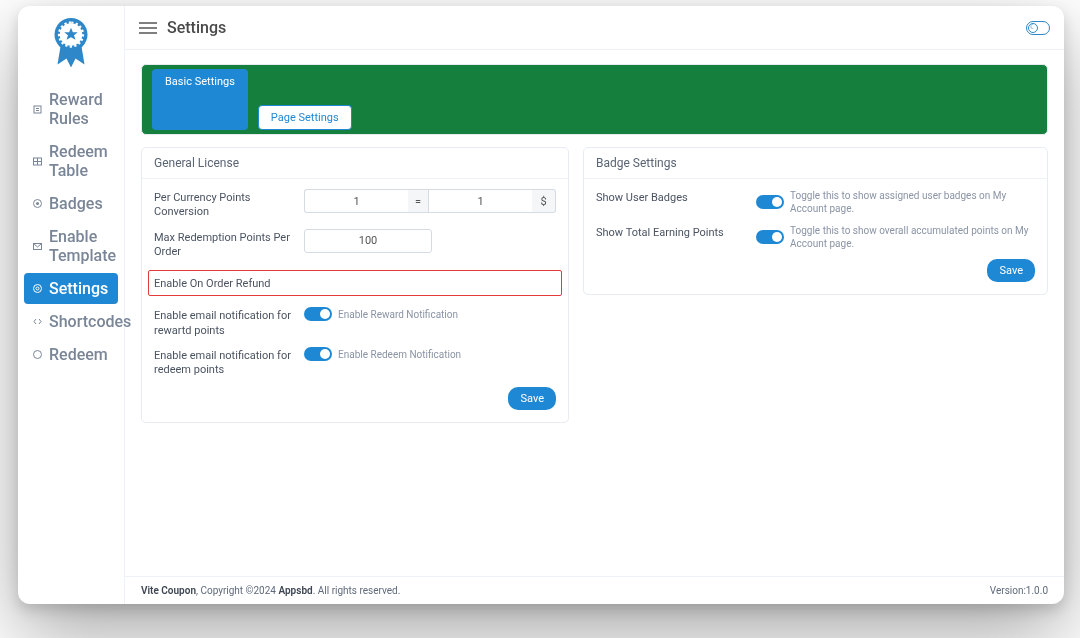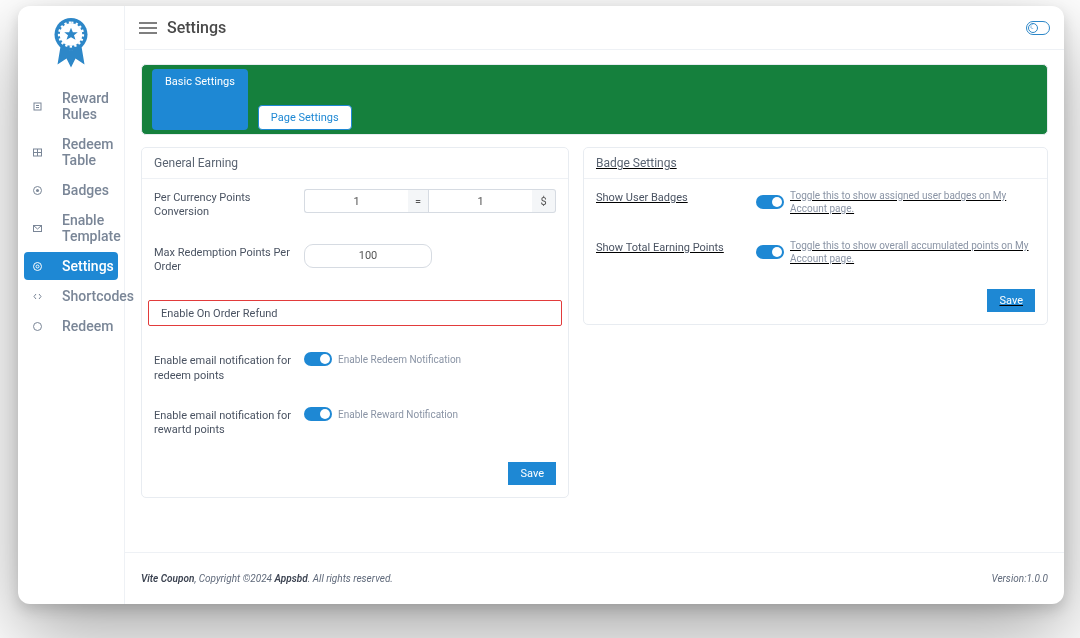--- a/index.html
+++ b/index.html
@@ -4,21 +4,21 @@
 <style>
   * { box-sizing: border-box; margin: 0; padding: 0; font-family: -apple-system, BlinkMacSystemFont, "Segoe UI", Roboto, Arial, sans-serif; }
   body { background: #fff; width: 1080px; height: 638px; overflow: hidden; position: relative; }
   .frame-shadow { position:absolute; left:18px; top:6px; width:1046px; height:598px; border-radius:12px; background:#fff; box-shadow: 0 30px 80px rgba(0,0,0,0.35), 0 6px 14px rgba(0,0,0,0.15); display:flex; overflow:hidden; }
 
   
   .sidebar { width:107px; flex:0 0 107px; border-right:1px solid #eef1f5; display:flex; flex-direction:column; align-items:stretch; }
   .brand { height:72px; display:flex; align-items:center; justify-content:center; }
   .brand svg { width:54px; height:54px; }
   .nav { display:flex; flex-direction:column; gap:2px; padding:6px 6px 0 6px; }
-  .nav-item { display:flex; align-items:center; gap:19px; padding:6px 8px; border-radius:4px; color:#7a8697; font-size:14px; font-weight:500; cursor:pointer; }
+  .nav-item { display:flex; align-items:center; gap:6px; padding:6px 8px; border-radius:4px; color:#7a8697; font-size:16px; font-weight:500; cursor:pointer; }
   .nav-item svg { width:11px; height:11px; fill:currentColor; flex:0 0 11px; }
   .nav-item.active { background:#1e88d4; color:#fff; }
 
   
   .main { flex:1; display:flex; flex-direction:column; }
   .topbar { height:44px; display:flex; align-items:center; padding:0 14px; gap:10px; border-bottom:1px solid #eef1f5; }
   .hamburger { width:18px; height:14px; cursor:pointer; color:#555; }
   .page-title { font-size:16px; font-weight:500; color:#4a4a4a; flex:1; }
   .theme-pill { width:24px; height:14px; border:1px solid #2d87c8; border-radius:10px; display:flex; align-items:center; padding:1px; cursor:pointer; }
   .theme-pill .dot { width:10px; height:10px; border-radius:50%; border:1px solid #2d87c8; display:flex; align-items:center; justify-content:center; }
@@ -27,47 +27,47 @@
   .content { flex:1; padding:14px 16px; display:flex; flex-direction:column; gap:12px; overflow:auto; }
 
   .tabbar { background:#15803d; border:1px solid #e8ecf1; border-radius:5px; padding:4px 10px; display:flex; gap:10px; }
   .tab-btn { font-size:11px; padding:5px 12px; border-radius:4px; cursor:pointer; border:1px solid transparent; }
   .tab-btn.active { background:#1e88d4; color:#fff; }
   .tab-btn.inactive { background:#fff; color:#1e88d4; border-color:#1e88d4;margin-top:36px; }
 
   .row-panels { display:flex; gap:14px; align-items:flex-start; }
   .panel { border:1px solid #e8ecf1; border-radius:5px; background:#fff; }
   .panel-left { flex:0 0 428px; width:428px; }
-  .panel-right { flex:1;text-decoration:underline; }
+  .panel-right { flex:1; }
   .panel-header { padding:8px 12px; font-size:12px; color:#5a6472; border-bottom:1px solid #eef1f5; }
-  .panel-body { padding:10px 12px 12px 12px; display:flex; flex-direction:column; gap:24px; }
+  .panel-body { padding:10px 12px 12px 12px; display:flex; flex-direction:column; gap:9px; }
 
   .field-row { display:flex; align-items:flex-start; gap:8px; }
   .field-label { flex:0 0 142px; width:142px; font-size:11px; color:#4a5362; line-height:1.3; padding-top:2px; }
   .field-ctrl { flex:1; display:flex; align-items:center; gap:6px; }
-  .field-ctrl input[type=text] { height:24px; border:1px solid #d6dbe2; border-radius:9px; font-size:11px; text-align:center; color:#555; padding:0 8px; background:#fff; }
+  .field-ctrl input[type=text] { height:24px; border:1px solid #d6dbe2; border-radius:3px; font-size:11px; text-align:center; color:#555; padding:0 8px; background:#fff; }
   .conv-row input { width:104px; }
   .eq-cell { width:20px; height:24px; border:1px solid #d6dbe2; border-left:none; border-right:none; display:flex; align-items:center; justify-content:center; font-size:11px; color:#555; background:#f4f6f8; }
   .currency-cell { width:24px; height:24px; border:1px solid #d6dbe2; border-radius:0 3px 3px 0; border-left:none; display:flex; align-items:center; justify-content:center; font-size:11px; color:#555; background:#f4f6f8; }
   .conv-row input:first-of-type { border-radius:3px 0 0 3px; border-right:none; }
   .conv-row input:nth-of-type(2) { border-radius:0; border-right:none; }
 
   .max-input { width:128px !important; }
 
   .toggle { width:28px; height:14px; border-radius:8px; background:#1e88d4; position:relative; cursor:pointer; flex:0 0 28px; }
   .toggle::after { content:""; position:absolute; width:10px; height:10px; background:#fff; border-radius:50%; top:2px; right:2px; }
   .toggle-desc { font-size:10px; color:#8a94a5; line-height:1.3; }
 
-  .highlight-row { border:1.5px solid #e23b3b; border-radius:2px; padding:4px 12px; margin:2px -6px; }
-
-  .save-btn { align-self:flex-end; background:#1e88d4; color:#fff; border:none; font-size:11px; padding:5px 12px; border-radius:0; cursor:pointer; }
+  .highlight-row { border:1.5px solid #e23b3b; border-radius:2px; padding:4px 5px; margin:2px -6px; }
+
+  .save-btn { align-self:flex-end; background:#1e88d4; color:#fff; border:none; font-size:11px; padding:5px 12px; border-radius:10px; cursor:pointer; }
 
   .badge-panel .field-label { flex:0 0 152px; width:152px; }
 
-  .footer { border-top:1px solid #eef1f5; padding:20px 16px; font-size:10px; color:#606a7b; display:flex; justify-content:space-between; align-items:center;font-style:italic; }
+  .footer { border-top:1px solid #eef1f5; padding:8px 16px; font-size:10px; color:#606a7b; display:flex; justify-content:space-between; align-items:center; }
   .footer .brand-name { font-weight:600; color:#3d4452; }
   .footer .appsbd { font-weight:600; color:#3d4452; }
 
 </style>
 </head>
 <body>
 
 <div class="frame-shadow">
 
   <aside class="sidebar">
@@ -151,21 +151,21 @@
     <div class="content">
 
       <div class="tabbar">
         <div class="tab-btn active">Basic Settings</div>
         <div class="tab-btn inactive">Page Settings</div>
       </div>
 
       <div class="row-panels">
 
         <section class="panel panel-left">
-          <div class="panel-header">General Earning</div>
+          <div class="panel-header">General License</div>
           <div class="panel-body">
 
             <div class="field-row">
               <div class="field-label">Per Currency Points Conversion</div>
               <div class="field-ctrl conv-row" style="gap:0;">
                 <input type="text" value="1" style="">
                 <div class="eq-cell">=</div>
                 <input type="text" value="1" style="">
                 <div class="currency-cell">$</div>
               </div>
@@ -176,32 +176,32 @@
               <div class="field-ctrl">
                 <input type="text" class="max-input" value="100" style="">
               </div>
             </div>
 
             <div class="field-row highlight-row">
               <div class="field-label">Enable On Order Refund</div>
             </div>
 
             <div class="field-row">
+              <div class="field-label">Enable email notification for rewartd points</div>
+              <div class="field-ctrl">
+                <div class="toggle"></div>
+                <span class="toggle-desc">Enable Reward Notification</span>
+              </div>
+            </div>
+
+            <div class="field-row">
               <div class="field-label">Enable email notification for redeem points</div>
               <div class="field-ctrl">
                 <div class="toggle"></div>
                 <span class="toggle-desc">Enable Redeem Notification</span>
-              </div>
-            </div>
-
-            <div class="field-row">
-              <div class="field-label">Enable email notification for rewartd points</div>
-              <div class="field-ctrl">
-                <div class="toggle"></div>
-                <span class="toggle-desc">Enable Reward Notification</span>
               </div>
             </div>
 
             <button class="save-btn">Save</button>
 
           </div>
         </section>
 
         <section class="panel panel-right badge-panel">
           <div class="panel-header">Badge Settings</div>

